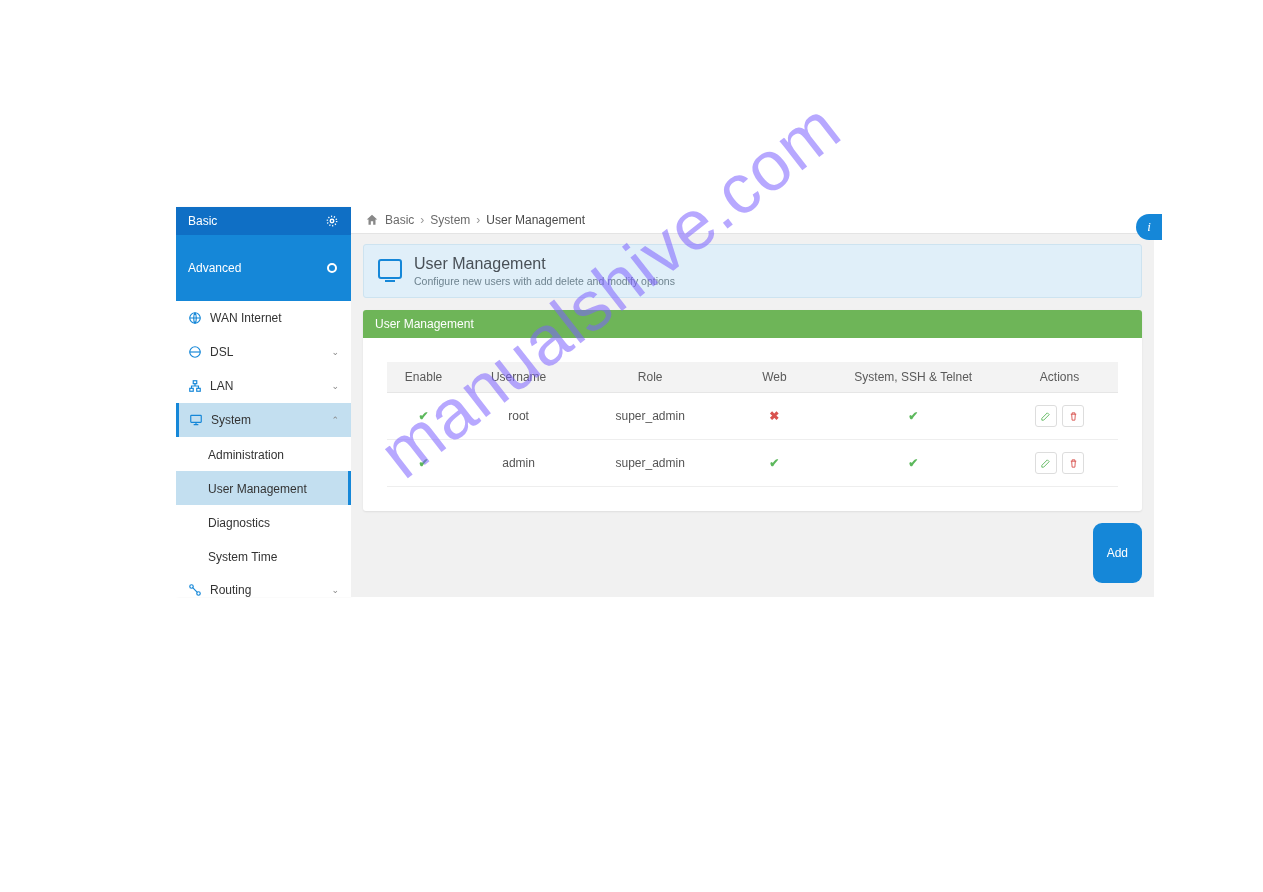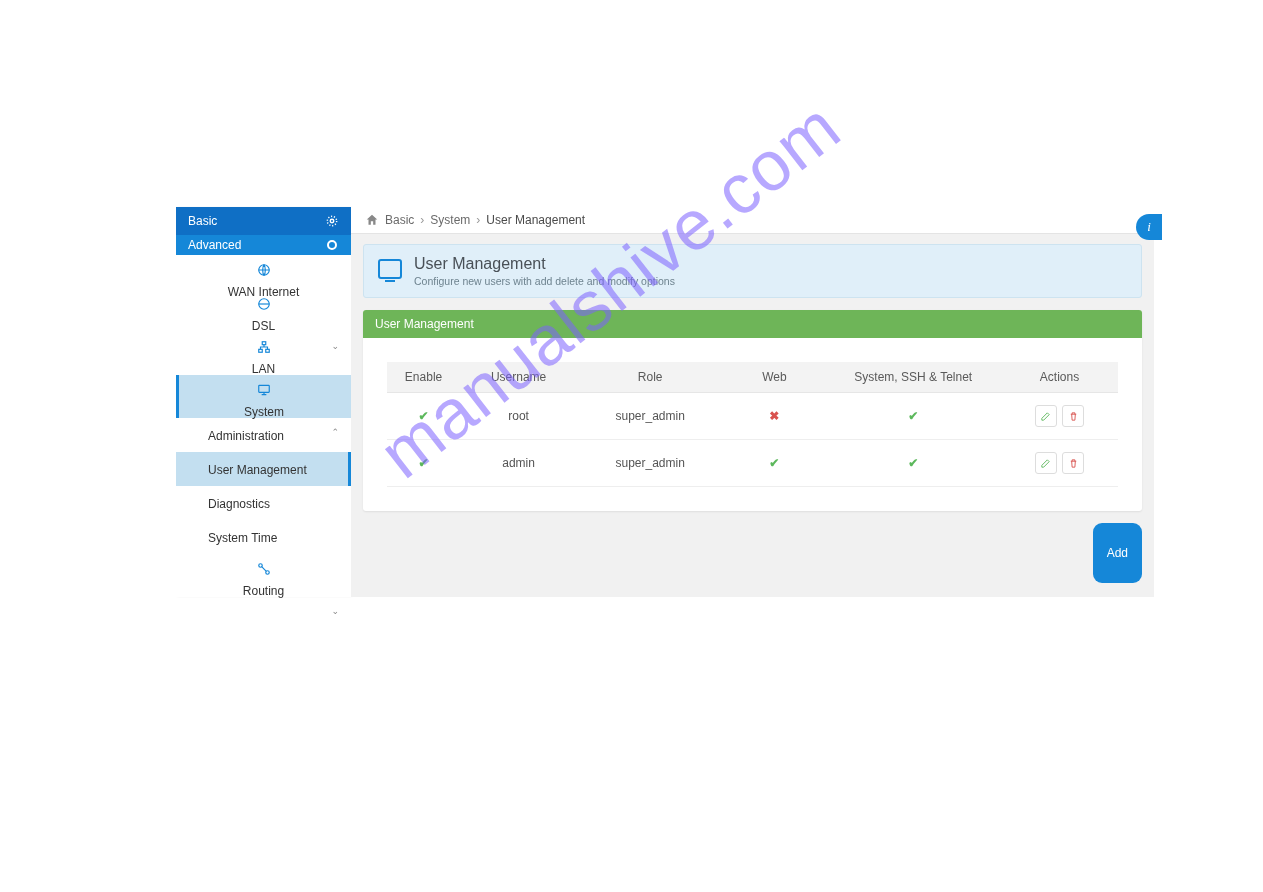--- a/index.html
+++ b/index.html
@@ -35,34 +35,33 @@
     padding: 7px 12px;
     display: flex;
     align-items: center;
     justify-content: space-between;
     font-size: 12px;
     cursor: pointer;
   }
   .sidebar-top.adv {
     background: #1587d8;
     border-top: 0px solid rgba(255,255,255,0.15);
-    padding: 3px 12px;
+    padding: 26px 12px;
   }
   .sidebar-item {
     display: flex;
     align-items: center;
     padding: 8px 12px;
     gap: 8px;
     color: #333;
     cursor: pointer;
     border-bottom: 0;
     position: relative;
     font-size: 12px;
     min-height: 34px;
-    flex-direction: column;
   }
   .sidebar-item .chevron {
     margin-left: auto;
     color: #888;
     font-size: 9px;
   }
   .sidebar-item.active {
     background: #c3dff0;
     border-left: 3px solid #1587d8;
     padding-left: 10px;

